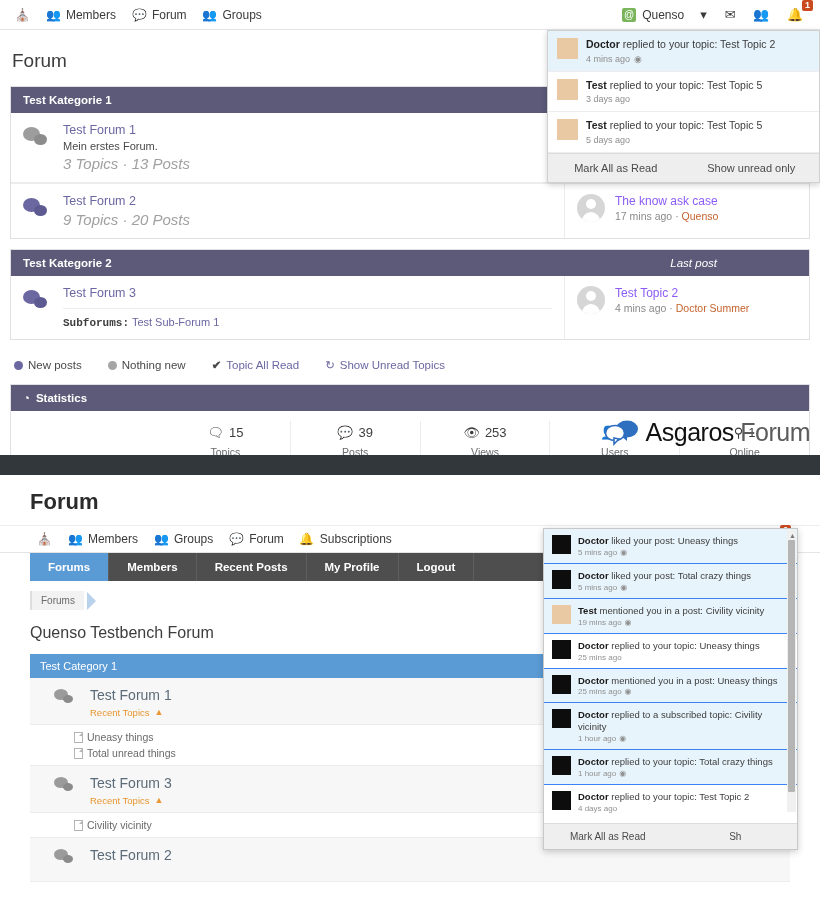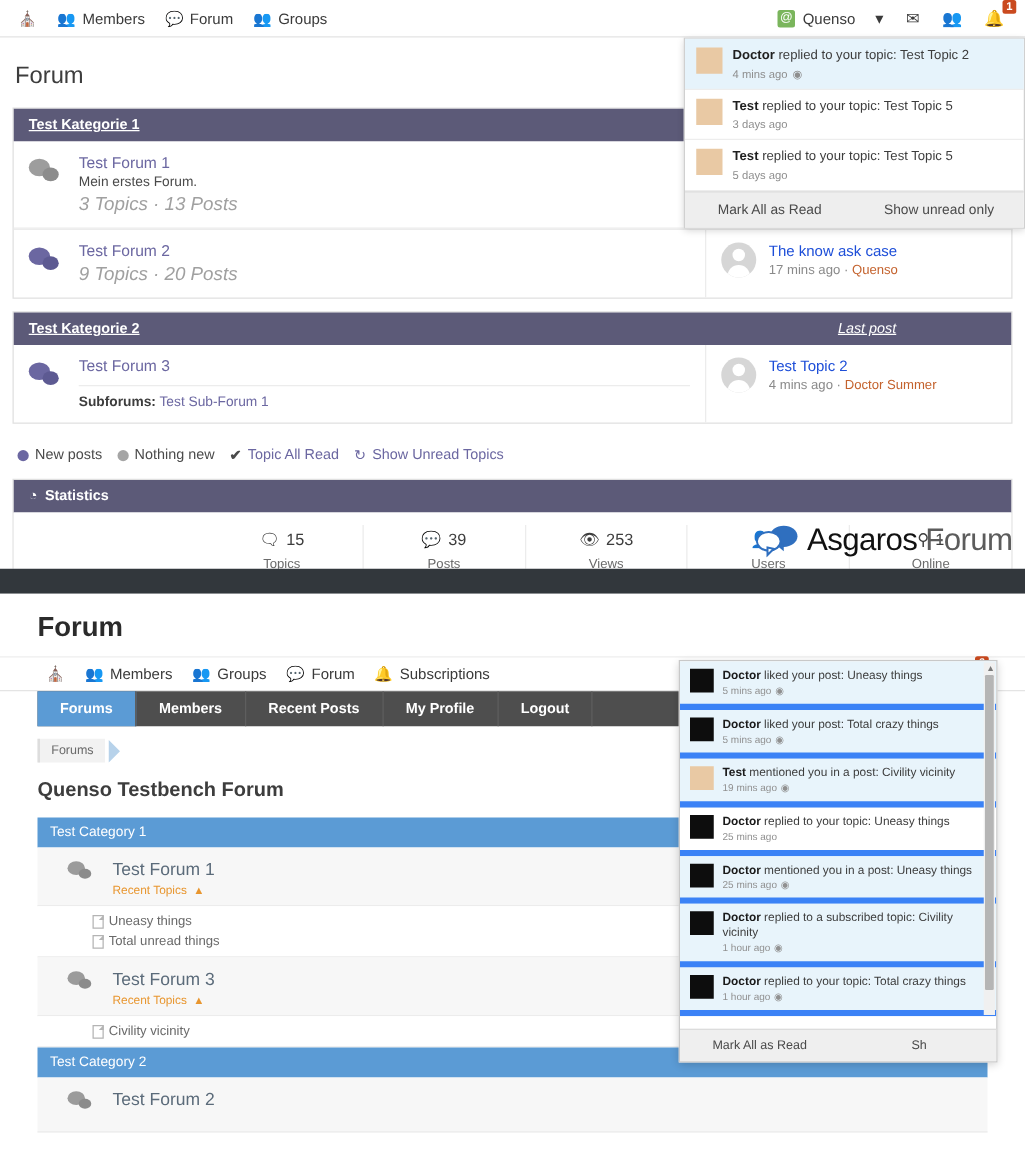--- a/index.html
+++ b/index.html
@@ -32,47 +32,47 @@
     position:absolute; top:-3px; right:-1px; background:#ca4a1f; color:#fff;
     font-size:9px; line-height:11px; min-width:11px; text-align:center; border-radius:2px; padding:0 2px; font-weight:bold;
   }
 
   .asg-body { padding: 12px 10px 0 10px; }
   .asg-title { font-size: 19px; color:#3d3d3d; font-weight:400; margin: 8px 0 14px 2px; }
 
   .cat { border:1px solid #e0e0e0; background:#fff; margin-bottom:10px; }
   .cat-head {
     background:#5c5a78; color:#fff; font-size:11.5px; font-weight:bold;
-    padding:7px 12px; display:flex; align-items:center; justify-content:space-between;text-decoration:underline;
+    padding:7px 12px; display:flex; align-items:center; justify-content:space-between;
   }
   .cat-head .lastpost-lbl { font-style: italic; font-weight:normal; font-size:11.5px; padding-right:80px; }
   .frow { display:flex; border-bottom:1px solid #ececec; }
   .frow:last-child { border-bottom:none; }
   .frow-main { flex:1; display:flex; padding:10px 12px; align-items:flex-start; gap:12px; }
   .f-icon { width:28px; height:24px; flex:none; position:relative; margin-top:4px; }
   .bub { position:absolute; border-radius:50%; }
   .bub-a { width:17px; height:14px; left:0; top:0; background:#9d9d9d; }
   .bub-b { width:13px; height:11px; left:11px; top:7px; background:#8c8c8c; }
   .bub-a.on { background:#6b67a1; }
   .bub-b.on { background:#5d5a92; }
   .f-name { color:#6b67a1; font-size:12.5px; text-decoration:none; display:block; margin-bottom:3px; }
   .f-desc { font-size:11px; color:#4a4a4a; margin-bottom:3px; }
   .f-meta { font-size:15px; color:#a0a0a0; font-style:italic; }
   .f-sub { font-size:11px; color:#3d3d3d; margin-top:8px; padding-top:7px; border-top:1px solid #ececec; }
-  .f-sub b { font-weight:bold; }
+  .f-sub b { font-weight:bold;font-family:Liberation Mono, monospace; }
   .f-sub a { color:#6b67a1; text-decoration:none; }
   .frow-last { width:245px; flex:none; border-left:1px solid #ececec; padding:10px 12px; display:flex; gap:10px; align-items:flex-start; }
   .lp-av { width:28px; height:28px; border-radius:50%; background:#d6d6d6; flex:none; position:relative; overflow:hidden; }
   .lp-av:before { content:""; position:absolute; width:10px; height:10px; border-radius:50%; background:#fff; left:9px; top:5px; }
   .lp-av:after { content:""; position:absolute; width:18px; height:12px; border-radius:9px 9px 0 0; background:#fff; left:5px; top:18px; }
-  .lp-t { color:#1d4ed8; font-size:12px; text-decoration:none; display:block; }
+  .lp-t { color:#8b5cf6; font-size:12px; text-decoration:none; display:block; }
   .lp-m { font-size:10.5px; color:#8a8a8a; margin-top:2px; }
   .lp-m .au { color:#c4622d; }
 
-  .legend { display:flex; align-items:center; gap:12px; padding:8px 4px 12px 4px; font-size:11.5px; color:#4a4a4a; }
+  .legend { display:flex; align-items:center; gap:26px; padding:8px 4px 12px 4px; font-size:11.5px; color:#4a4a4a; }
   .legend span { display:flex; align-items:center; gap:5px; }
   .dot { width:9px; height:9px; border-radius:50%; display:inline-block; }
   .dot.new { background:#6b67a1; }
   .dot.old { background:#a5a5a5; }
   .legend a { color:#6b67a1; text-decoration:none; }
 
   .stats { border:1px solid #e0e0e0; }
   .stats-head { background:#5c5a78; color:#fff; font-size:11.5px; font-weight:bold; padding:7px 12px; display:flex; align-items:center; gap:6px; }
   .stats-row { display:flex; background:#fff; padding:10px 0; border-bottom:1px solid #ececec; }
   .stat-sp { width:150px; flex:none; }
@@ -108,42 +108,42 @@
   .wf-title { font-size:22px; font-weight:bold; color:#2b2b2b; padding:14px 0 10px 30px; }
   .wf-bar { height:28px; background:#fff; border-top:1px solid #eee; border-bottom:1px solid #e4e4e4; display:flex; align-items:center; padding:0 30px; position:relative; }
 
   .wf-inner { padding: 0 30px; position:relative; }
   .wf-tabs { display:flex; background:#4e4e4e; }
   .wf-tab { padding:8px 18px; font-size:11.5px; color:#ffffff; font-weight:bold; border-right:1px solid #5e5e5e; cursor:pointer; }
   .wf-tab.active { background:#5b9bd5; }
   .wf-crumb { padding:10px 0 4px 0; display:flex; align-items:center; }
   .crumb-pill { background:#f2f2f2; font-size:10px; color:#6a6a6a; padding:4px 9px; border-left:2px solid #ddd; position:relative; }
   .crumb-arrow { width:0;height:0;border-top:9px solid transparent;border-bottom:9px solid transparent;border-left:9px solid #b7d2ea; margin-left:3px; }
-  .wf-h1 { font-size:16px; color:#3d3d3d; padding:10px 0 12px 0;font-weight:bold; }
+  .wf-h1 { font-size:16px; color:#3d3d3d; padding:10px 0 12px 0; }
 
   .wf-cat { margin-bottom:0; }
   .wf-cat-head { background:#5b9bd5; color:#fff; font-size:11px; font-weight:normal; padding:6px 10px; }
   .wf-forum { background:#f7f7f7; padding:9px 10px 6px 24px; display:flex; gap:14px; align-items:flex-start; border-bottom:1px solid #ececec; }
   .wf-ficon { width:22px; flex:none; position:relative; height:18px; margin-top:2px; }
   .wfb-a { position:absolute; width:14px;height:11px;border-radius:50%;background:#9b9b9b;left:0;top:0; }
   .wfb-b { position:absolute; width:10px;height:8px;border-radius:50%;background:#8b8b8b;left:9px;top:6px; }
   .wf-fname { font-size:14px; color:#5b6b7a; }
   .wf-recent { font-size:9.5px; color:#e8962f; margin-top:4px; display:flex; align-items:flex-start; gap:5px; cursor:pointer; }
   .chev { font-size:9px; }
   .wf-topics { background:#fff; padding:4px 0 4px 44px; border-bottom:1px solid #ececec; }
   .wf-topic { font-size:10.5px; color:#6a6a6a; padding:2px 0; display:flex; align-items:center; gap:4px; }
   .doc-ico { width:9px;height:11px;border:1px solid #b4b4b4;background:#fff;display:inline-block;position:relative;flex:none; }
   .doc-ico:after { content:""; position:absolute; right:-1px; top:-1px; border-width:0 0 4px 4px; border-style:solid; border-color:transparent transparent #b4b4b4 transparent; }
 
   .notif2 {
     position:absolute; left:543px; top:53px; width:255px; height:322px;
     background:#fff; border:1px solid #c8c8c8; box-shadow:0 2px 7px rgba(0,0,0,.2); z-index:40; overflow:hidden;
   }
   .notif2-list { height:284px; overflow:hidden; position:relative; }
-  .n2-item { display:flex; gap:7px; padding:6px 12px 6px 8px; border-bottom:5px solid #3b82f6; align-items:flex-start; }
+  .n2-item { display:flex; gap:7px; padding:6px 12px 6px 8px; border-bottom:1px solid #3b82f6; align-items:flex-start; }
   .n2-item.unread { background:#e8f4fb; }
   .n2-av { width:19px; height:19px; flex:none; }
   .n2-tx { font-size:9.5px; color:#3d3d3d; line-height:1.25; }
   .n2-tx b { font-weight:bold; color:#1a1a1a; }
   .n2-time { font-size:8px; color:#909090; margin-top:1px; display:flex; gap:3px; align-items:center; }
   .sbar { position:absolute; right:1px; top:1px; width:9px; height:282px; background:#f0f0f0; }
   .sthumb { position:absolute; left:1px; top:10px; width:7px; height:252px; background:#b5b5b5; border-radius:1px; }
   .sarrow { position:absolute; left:2px; top:2px; font-size:7px; color:#7a7a7a; }
   .n2-foot { position:absolute; left:0; bottom:0; width:255px; display:flex; background:#efefef; border-top:1px solid #dcdcdc; }
   .n2-foot div { flex:1; text-align:center; font-size:10px; color:#4a4a4a; padding:7px 2px; cursor:pointer; }
@@ -496,21 +496,20 @@
         </div>
         <div class="wf-topics">
           <div class="wf-topic">
             <span class="doc-ico"></span>
             <span>Civility vicinity</span>
           </div>
         </div>
       </div>
 
       <div class="wf-cat">
-        <div class="wf-cat-head">Test Category 2</div>
         <div class="wf-forum" style="padding-bottom:14px">
           <div class="wf-ficon">
               <span class="wfb-a"></span>
               <span class="wfb-b"></span>
             </div>
           <div>
             <div class="wf-fname">Test Forum 2</div>
           </div>
         </div>
       </div>

